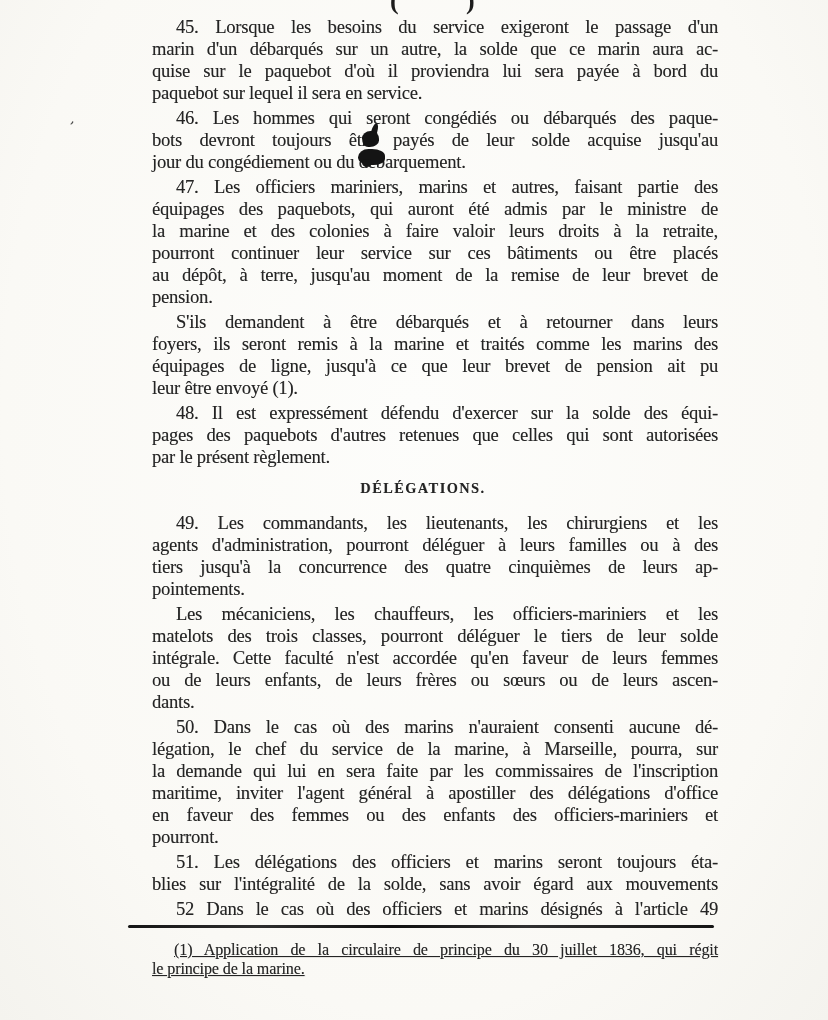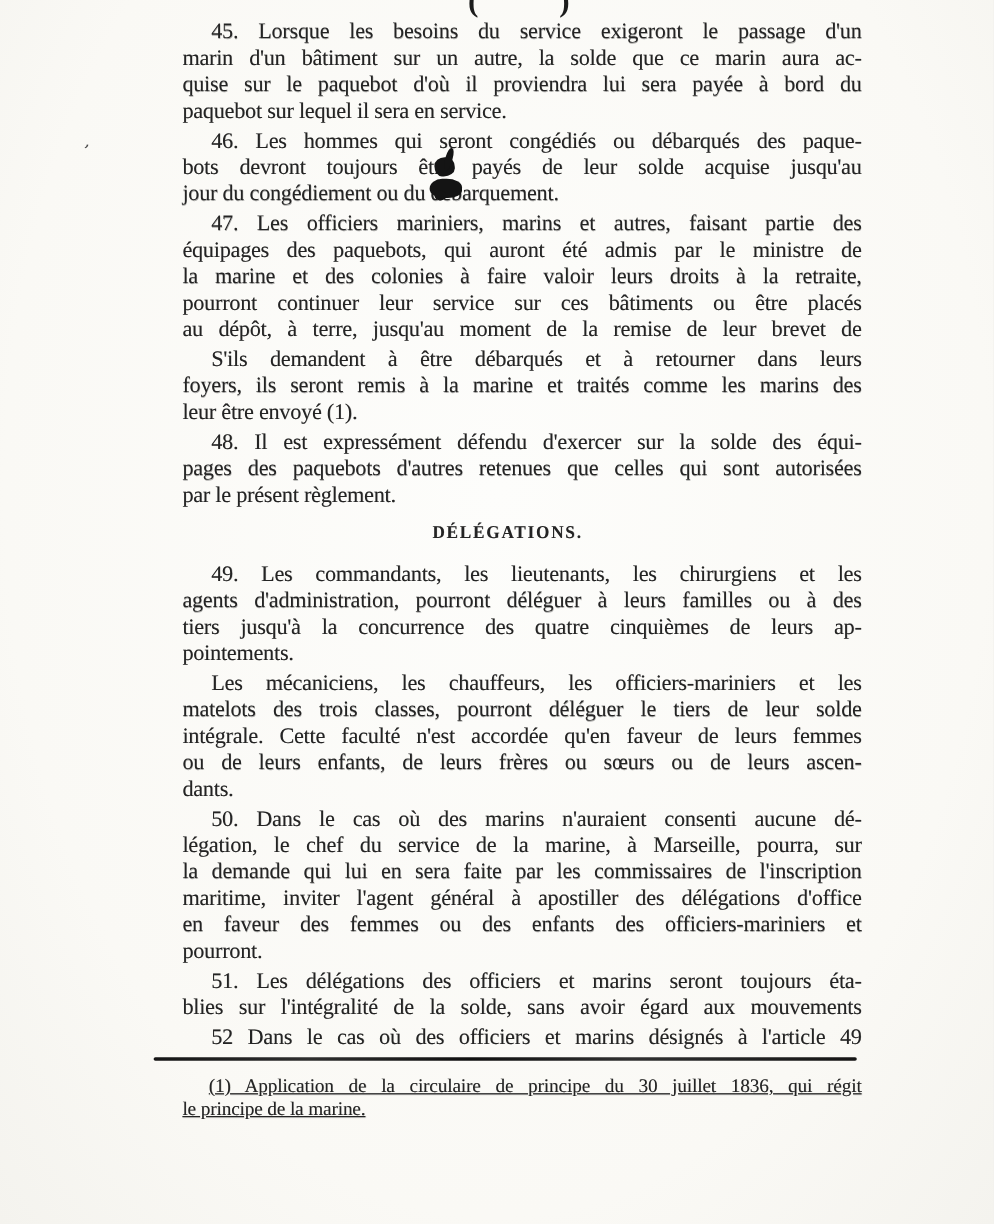--- a/index.html
+++ b/index.html
@@ -90,39 +90,41 @@
 
   <div class="pagenum-fragment">
     <span class="popen">(</span>
     <span class="pclose">)</span>
   </div>
 
   <div class="text-block">
     <div id="body-pre">
         <div class="para">
           <div class="line indent">45. Lorsque les besoins du service exigeront le passage d'un</div>
-          <div class="line">marin d'un bâtiment sur un autre, la solde que ce marin aura ac-</div>
+          <div class="line">marin d'un débarqués sur un autre, la solde que ce marin aura ac-</div>
           <div class="line">quise sur le paquebot d'où il proviendra lui sera payée à bord du</div>
           <div class="line last">paquebot sur lequel il sera en service.</div>
         </div>
         <div class="para">
           <div class="line indent">46. Les hommes qui seront congédiés ou débarqués des paque-</div>
           <div class="line">bots devront toujours être payés de leur solde acquise jusqu'au</div>
           <div class="line last">jour du congédiement ou du débarquement.</div>
         </div>
         <div class="para">
           <div class="line indent">47. Les officiers mariniers, marins et autres, faisant partie des</div>
           <div class="line">équipages des paquebots, qui auront été admis par le ministre de</div>
           <div class="line">la marine et des colonies à faire valoir leurs droits à la retraite,</div>
           <div class="line">pourront continuer leur service sur ces bâtiments ou être placés</div>
           <div class="line">au dépôt, à terre, jusqu'au moment de la remise de leur brevet de</div>
+          <div class="line last">pension.</div>
         </div>
         <div class="para">
           <div class="line indent">S'ils demandent à être débarqués et à retourner dans leurs</div>
           <div class="line">foyers, ils seront remis à la marine et traités comme les marins des</div>
+          <div class="line">équipages de ligne, jusqu'à ce que leur brevet de pension ait pu</div>
           <div class="line last">leur être envoyé (1).</div>
         </div>
         <div class="para">
           <div class="line indent">48. Il est expressément défendu d'exercer sur la solde des équi-</div>
           <div class="line">pages des paquebots d'autres retenues que celles qui sont autorisées</div>
           <div class="line last">par le présent règlement.</div>
         </div>
       </div>
 
     <h2 class="section-heading">DÉLÉGATIONS.</h2>

